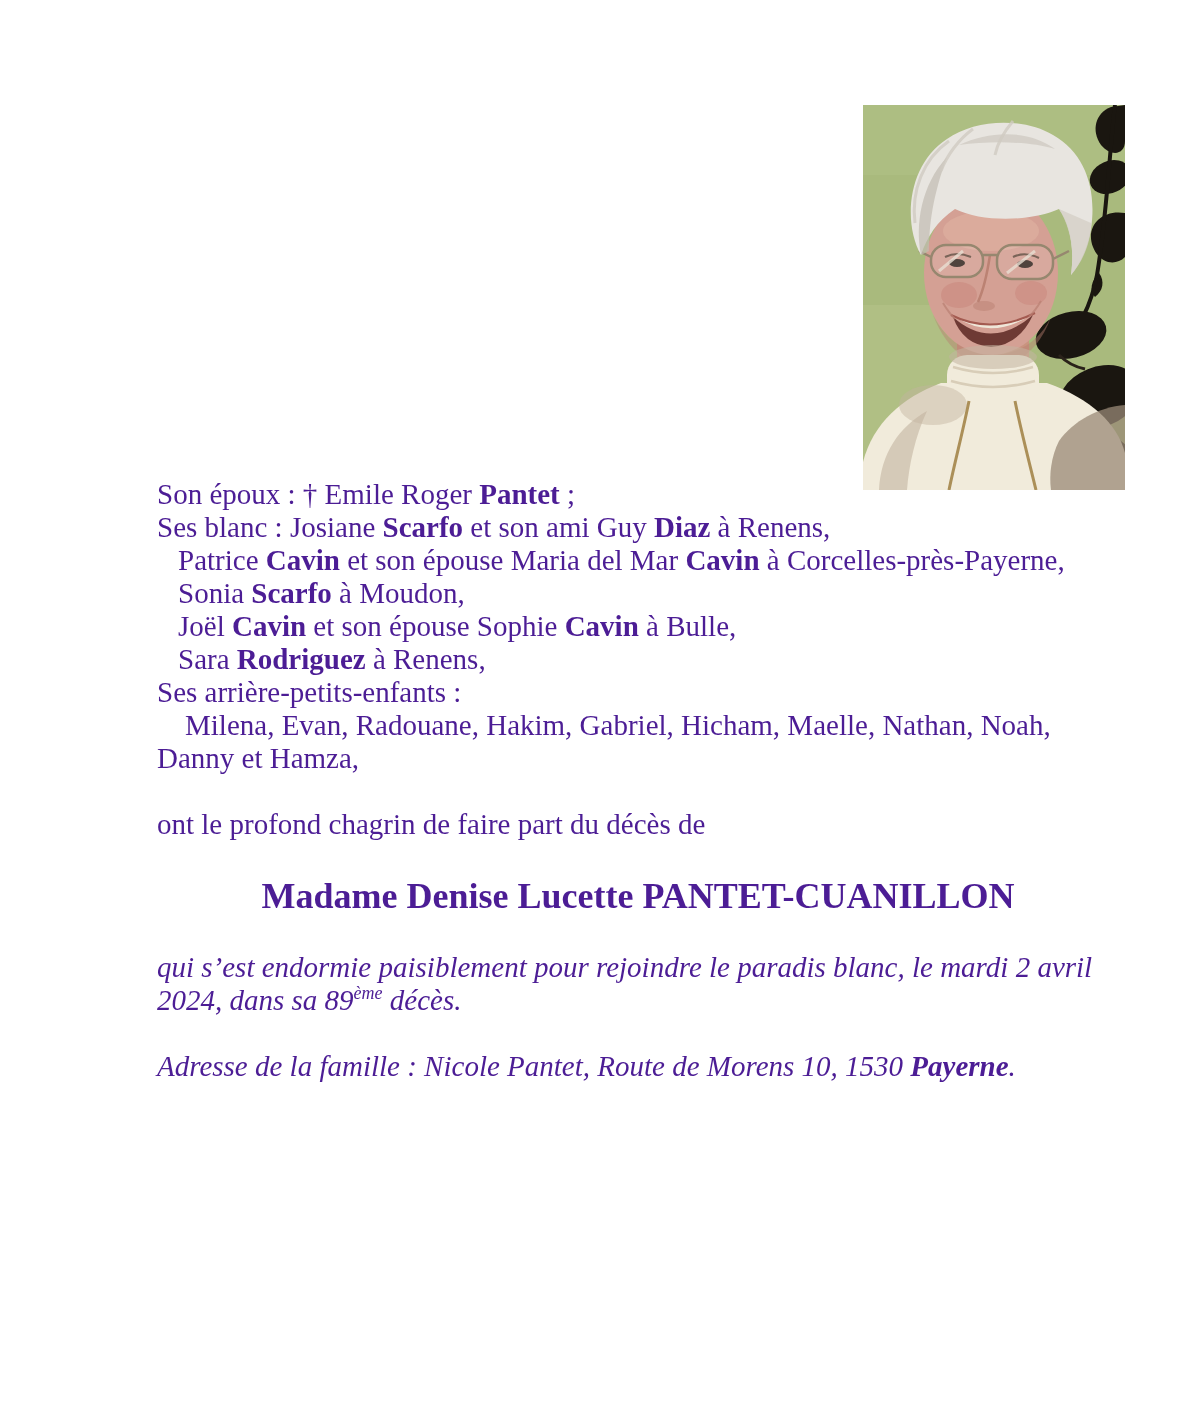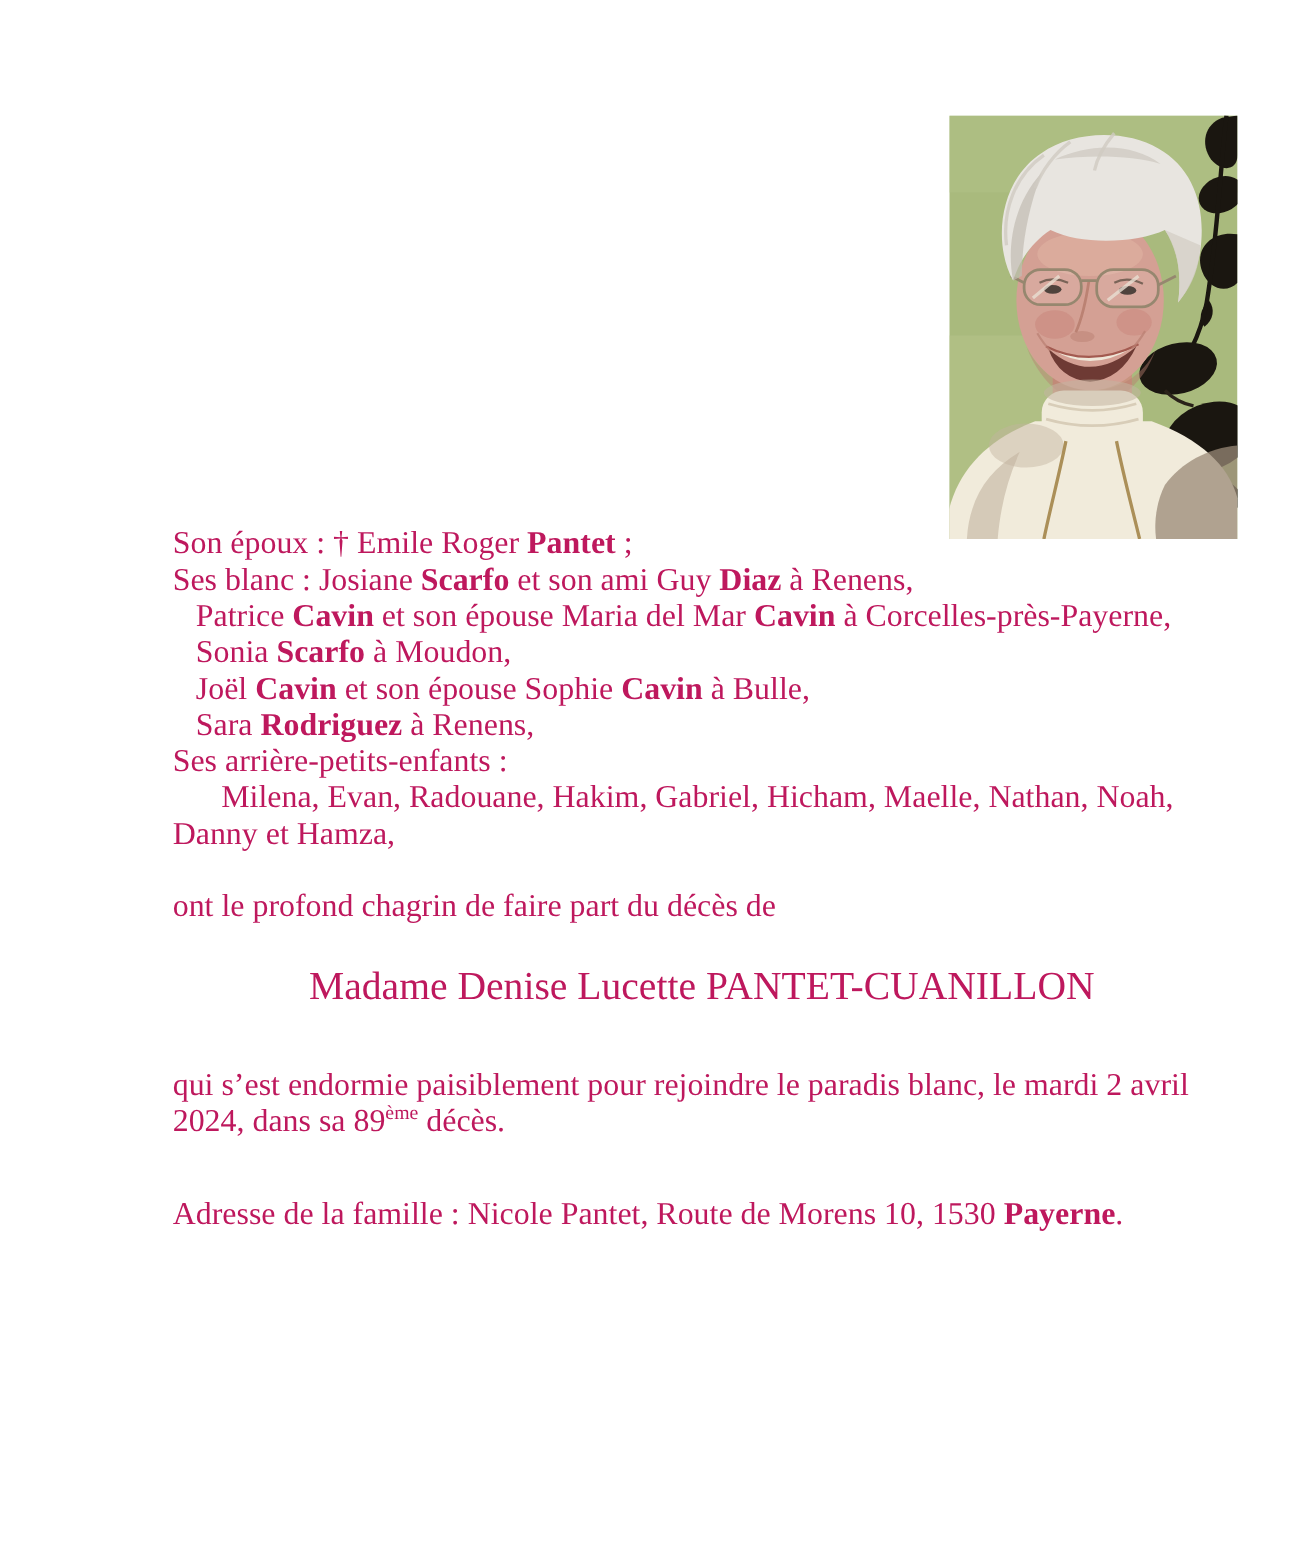--- a/index.html
+++ b/index.html
@@ -3,21 +3,21 @@
 <meta charset="utf-8">
 <style>
   html, body { margin: 0; padding: 0; background: #ffffff; }
   .page {
     position: relative;
     width: 1192px;
     height: 1412px;
     background: #ffffff;
     overflow: hidden;
     font-family: "Liberation Serif", "DejaVu Serif", serif;
-    color: #be185d;
+    color: #4c1d95;
   }
   .photo {
     position: absolute;
     left: 863px;
     top: 105px;
     width: 262px;
     height: 385px;
   }
   .photo svg { display: block; width: 100%; height: 100%; }
   .content {
@@ -25,32 +25,32 @@
     left: 157px;
     top: 478px;
     width: 926px;
     font-size: 29px;
     line-height: 33px;
   }
   .line { white-space: nowrap; }
   .b { font-weight: bold; }
   sup { font-size: 0.62em; vertical-align: super; line-height: 0; }
   .indent1 { padding-left: 21px; }
-  .indent2 { padding-left: 28px; text-align: center; }
+  .indent2 { padding-left: 28px; }
   .intro { margin-top: 33px; }
   .heading {
     margin-top: 33px;
     padding-left: 36px;
     font-size: 36px;
     line-height: 44px;
-    font-weight: normal;
+    font-weight: bold;
     text-align: center;
     white-space: nowrap;
   }
-  .para { margin-top: 52px; }
+  .para { margin-top: 33px; font-style: italic; }
 </style>
 </head>
 <body>
 
 <div class="page">
 
   <div class="photo">
     <svg viewBox="0 0 262 385" preserveAspectRatio="none">
 
       <rect x="0" y="0" width="262" height="385" fill="#a9ba7d"></rect>

